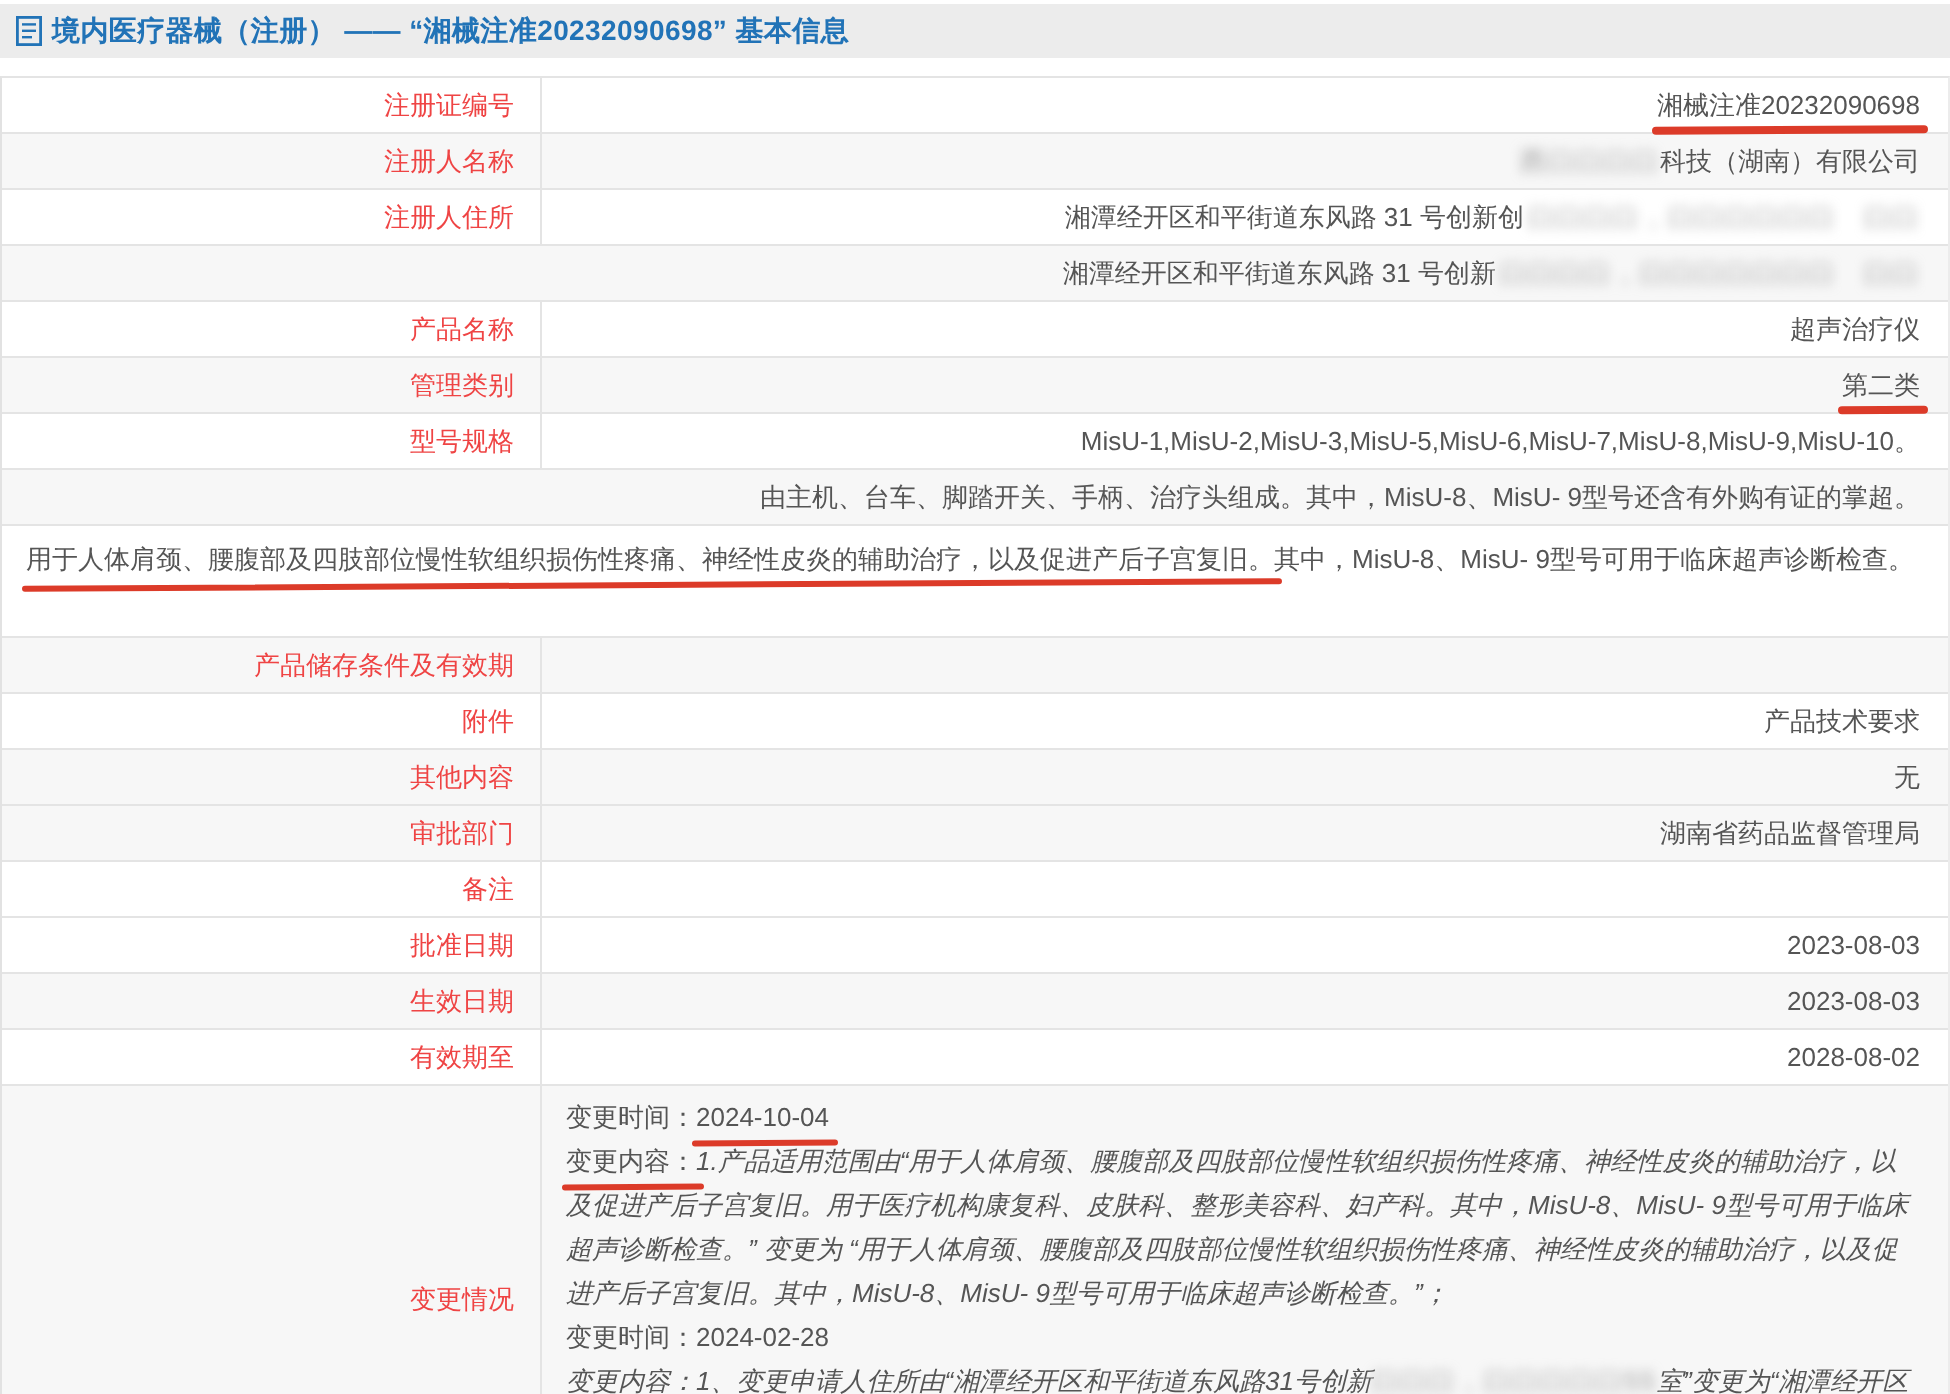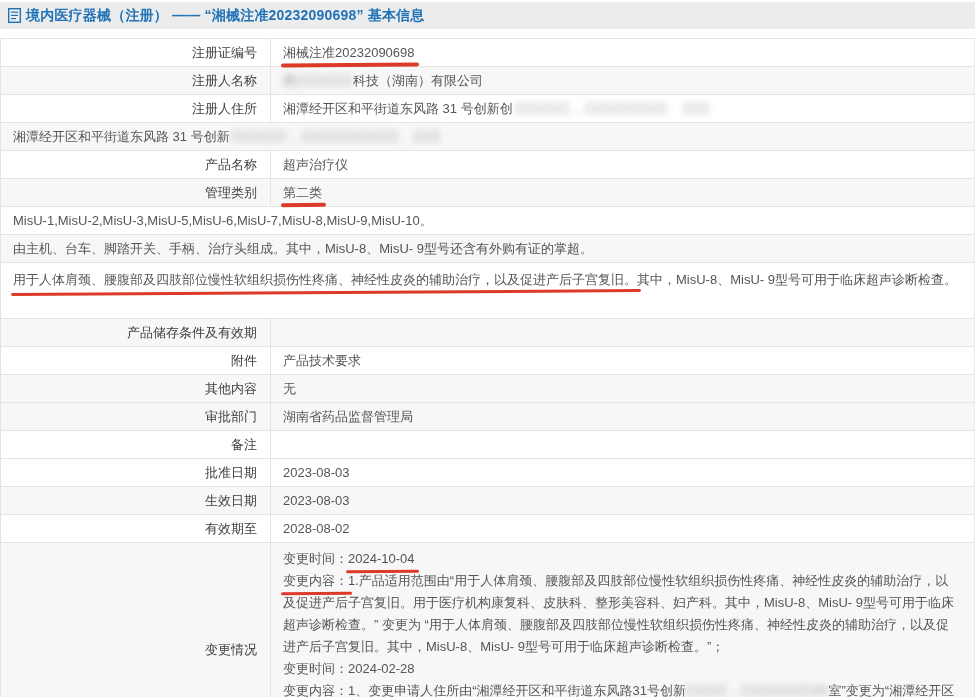--- a/index.html
+++ b/index.html
@@ -11,39 +11,39 @@
   .doc-icon { width:13px; height:15px; margin-right:5px; flex:0 0 auto; }
   .header-title { font-size:14px; font-weight:bold; color:#2173b7;
     letter-spacing:.2px; white-space:nowrap; }
   
   .info-table { margin-top:9px; width:975px; border-top:1px solid #e4e4e4;
     border-left:1px solid #e2e2e2; border-right:1px solid #ececec; }
   .row { display:flex; border-bottom:1px solid #e4e4e4; background:#fff; }
   .row.alt { background:#f7f7f7; }
   .cell-l { flex:0 0 270px; width:270px; border-right:1px solid #e4e4e4;
     display:flex; align-items:center; justify-content:flex-end;
-    padding-right:13px; font-size:13px; color:#404040;font-family:Liberation Mono, monospace; }
+    padding-right:13px; font-size:13px; color:#ef4444;font-family:Liberation Mono, monospace; }
   .cell-v { flex:1 1 auto; font-size:13px; color:#555; padding:0 14px 0 12px;
-    display:flex; align-items:center; line-height:20px; }
+    display:flex; align-items:center; line-height:20px;justify-content:flex-end; }
   .cell-v.block { display:block; padding-top:5px; line-height:23px; }
   .h28 { height:28px; }
   .h56 { height:56px; }
   .h-tall { height:215px; }
   .row.h-tall .cell-l { align-items:center; }
   
   .u-red { position:relative; display:inline-block; }
   .u-red::after { content:""; position:absolute; left:-2px; right:-4px;
     bottom:-4px; height:3.5px; background:#dc3b29; border-radius:3px;
     transform:rotate(-0.35deg); }
   .u-red.thin::after { height:3px; bottom:-3px; }
   
   .blur { filter:blur(3px); color:#9a9a9a; letter-spacing:1px;
     user-select:none; }
   .chg p { line-height:22px; }
-  .chg .seg { white-space:pre-wrap; }
+  .chg .seg { white-space:pre-wrap;font-style:italic; }
   .spacer-r { display:inline-block; width:2px; }
 </style>
 </head>
 <body>
 
 <div class="header-bar">
   <svg class="doc-icon" viewBox="0 0 13 15" xmlns="http://www.w3.org/2000/svg">
     <rect x="0.7" y="0.7" width="11.6" height="13.6" fill="none" stroke="#2173b7" stroke-width="1.4"></rect>
     <line x1="3" y1="4.2" x2="10" y2="4.2" stroke="#2173b7" stroke-width="1.2"></line>
     <line x1="3" y1="7.4" x2="10" y2="7.4" stroke="#2173b7" stroke-width="1.2"></line>
@@ -92,20 +92,21 @@
   </div>
 
   <div class="row alt h28">
     <div class="cell-l">管理类别</div>
     <div class="cell-v">
         <span class="u-red">第二类</span>
       </div>
   </div>
 
   <div class="row h28">
+    <div class="cell-l">型号规格</div>
     <div class="cell-v">MisU-1,MisU-2,MisU-3,MisU-5,MisU-6,MisU-7,MisU-8,MisU-9,MisU-10。</div>
   </div>
 
   <div class="row alt h28">
     <div class="cell-v">由主机、台车、脚踏开关、手柄、治疗头组成。其中，MisU-8、MisU- 9型号还含有外购有证的掌超。</div>
   </div>
 
   <div class="row h56">
     <div class="cell-v block">
       <span class="u-red thin">用于人体肩颈、腰腹部及四肢部位慢性软组织损伤性疼痛、神经性皮炎的辅助治疗，以及促进产后子宫复旧。</span><span>其中，MisU-8、MisU- 9型号可用于临床超声诊断检查。</span>

